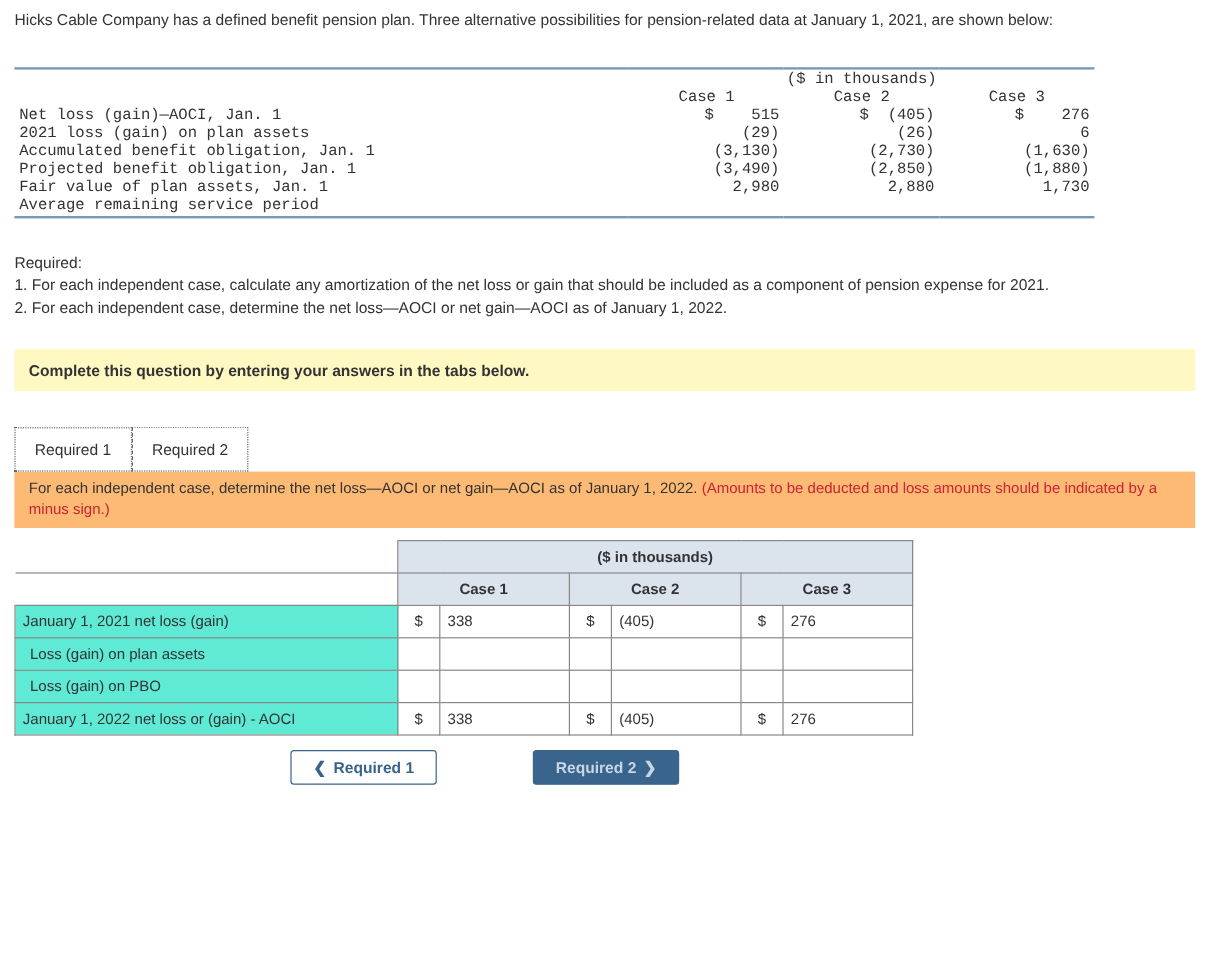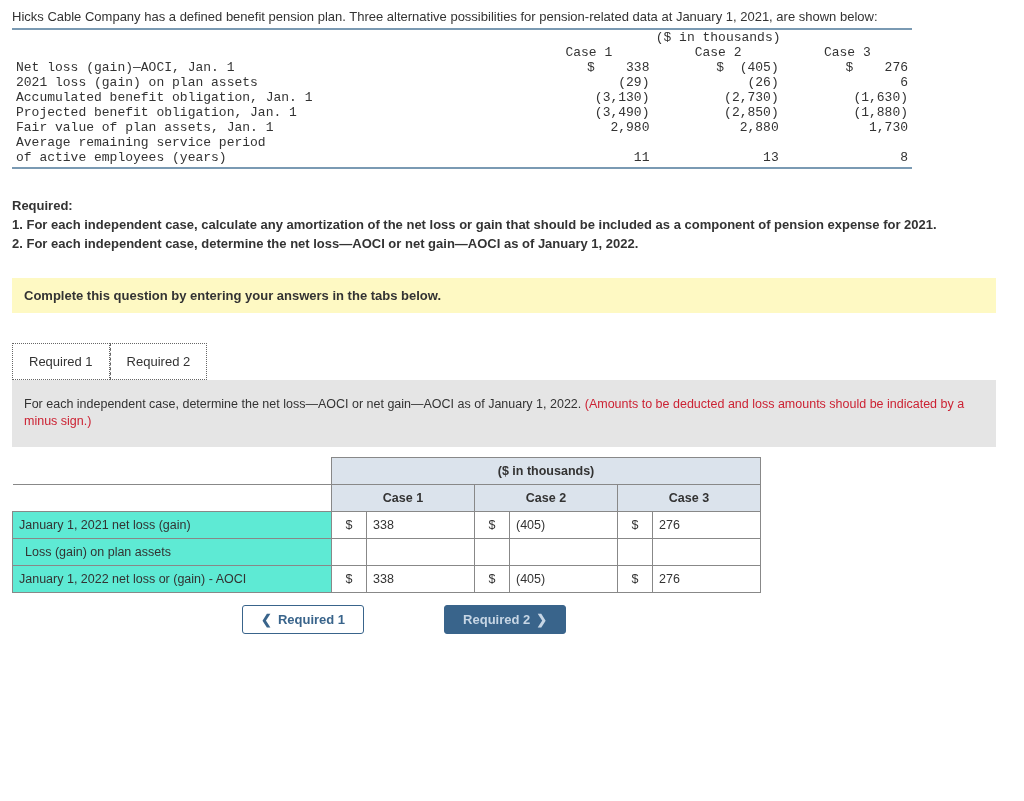--- a/index.html
+++ b/index.html
@@ -3,56 +3,56 @@
 <meta charset="utf-8">
 <style>
   body {
     font-family: Arial, Helvetica, sans-serif;
     font-size: 13px;
     color: #333;
     margin: 0;
     padding: 8px 12px;
     background: #fff;
   }
-  .intro { margin-bottom: 0; line-height: 1.4; }
+  .intro { margin-bottom: 28px; line-height: 1.4; }
   .data-table {
     border-collapse: collapse;
     font-family: "Courier New", monospace;
     font-size: 13px;
     margin-bottom: 28px;
     width: 900px;
   }
   .data-table td { padding: 0 4px; white-space: pre; }
   .data-table .sep td { border-bottom: 2px solid #7a9ab3; height:2px; padding:0;}
   .data-table .hdr { text-align:center; }
   .num { text-align: right; }
   .lbl { width: 420px; }
   .col { width: 100px; text-align:right; }
-  .strong { font-weight: bold; margin-top: 25px; }
+  .strong { font-weight: normal; margin-top: 25px; }
   .required { margin: 8px 0 24px 0; line-height:1.45;}
   .instr-box {
     background: #fef9c3;
     padding: 10px 12px;
     font-weight: bold;
     margin-bottom: 30px;
     display:inline-block;
     width: 960px;
   }
   .tabs { display:flex; margin-bottom: 0;}
   .tab {
     border: 1px dotted #666;
     padding: 10px 16px;
     font-size: 13px;
     background: #fff;
     cursor:pointer;
   }
   .tab + .tab { border-left: 1px dashed #666; }
   .tab-content {
-    background: #e5e5e5;
-    padding: 16px 12px;
+    background: #fdba74;
+    padding: 6px 12px;
     width: 960px;
     font-family: Verdana, sans-serif;
     font-size: 12.5px;
     line-height:1.4;
     margin-bottom: 10px;
   }
   .tab-content .red { color: #c23; }
   .answer-table {
     border-collapse: collapse;
     font-size: 12.5px;
@@ -108,21 +108,21 @@
   <tr>
     <td class="lbl"></td>
     <td class="col hdr">Case 1</td>
     <td class="col hdr">Case 2</td>
     <td class="col hdr">Case 3</td>
   </tr>
   </tbody>
     <tbody id="data-rows">
       <tr>
         <td class="lbl">Net loss (gain)—AOCI, Jan. 1</td>
-    <td class="col num">$    338</td>
+    <td class="col num">$    515</td>
     <td class="col num">$  (405)</td>
     <td class="col num">$    276</td>
       </tr>
       <tr>
         <td class="lbl">2021 loss (gain) on plan assets</td>
     <td class="col num">(29)</td>
     <td class="col num">(26)</td>
     <td class="col num">6</td>
       </tr>
       <tr>
@@ -141,26 +141,20 @@
         <td class="lbl">Fair value of plan assets, Jan. 1</td>
     <td class="col num">2,980</td>
     <td class="col num">2,880</td>
     <td class="col num">1,730</td>
       </tr>
       <tr>
         <td class="lbl">Average remaining service period</td>
     <td class="col num"></td>
     <td class="col num"></td>
     <td class="col num"></td>
-      </tr>
-      <tr>
-        <td class="lbl">of active employees (years)</td>
-    <td class="col num">11</td>
-    <td class="col num">13</td>
-    <td class="col num">8</td>
       </tr>
     </tbody>
   <tbody>
       <tr class="sep">
         <td colspan="4"></td>
       </tr>
 </tbody>
   </table>
 
 <div class="required">
@@ -198,20 +192,29 @@
         <td class="rowlbl">January 1, 2021 net loss (gain)</td>
     <td class="cur">$</td>
         <td class="val">338</td>
     <td class="cur">$</td>
         <td class="val">(405)</td>
     <td class="cur">$</td>
         <td class="val">276</td>
       </tr>
       <tr>
         <td class="rowlbl indent">Loss (gain) on plan assets</td>
+    <td class="cur"></td>
+        <td class="val"></td>
+    <td class="cur"></td>
+        <td class="val"></td>
+    <td class="cur"></td>
+        <td class="val"></td>
+      </tr>
+      <tr>
+        <td class="rowlbl indent">Loss (gain) on PBO</td>
     <td class="cur"></td>
         <td class="val"></td>
     <td class="cur"></td>
         <td class="val"></td>
     <td class="cur"></td>
         <td class="val"></td>
       </tr>
       <tr class="sumline">
         <td class="rowlbl">January 1, 2022 net loss or (gain) - AOCI</td>
     <td class="cur">$</td>

